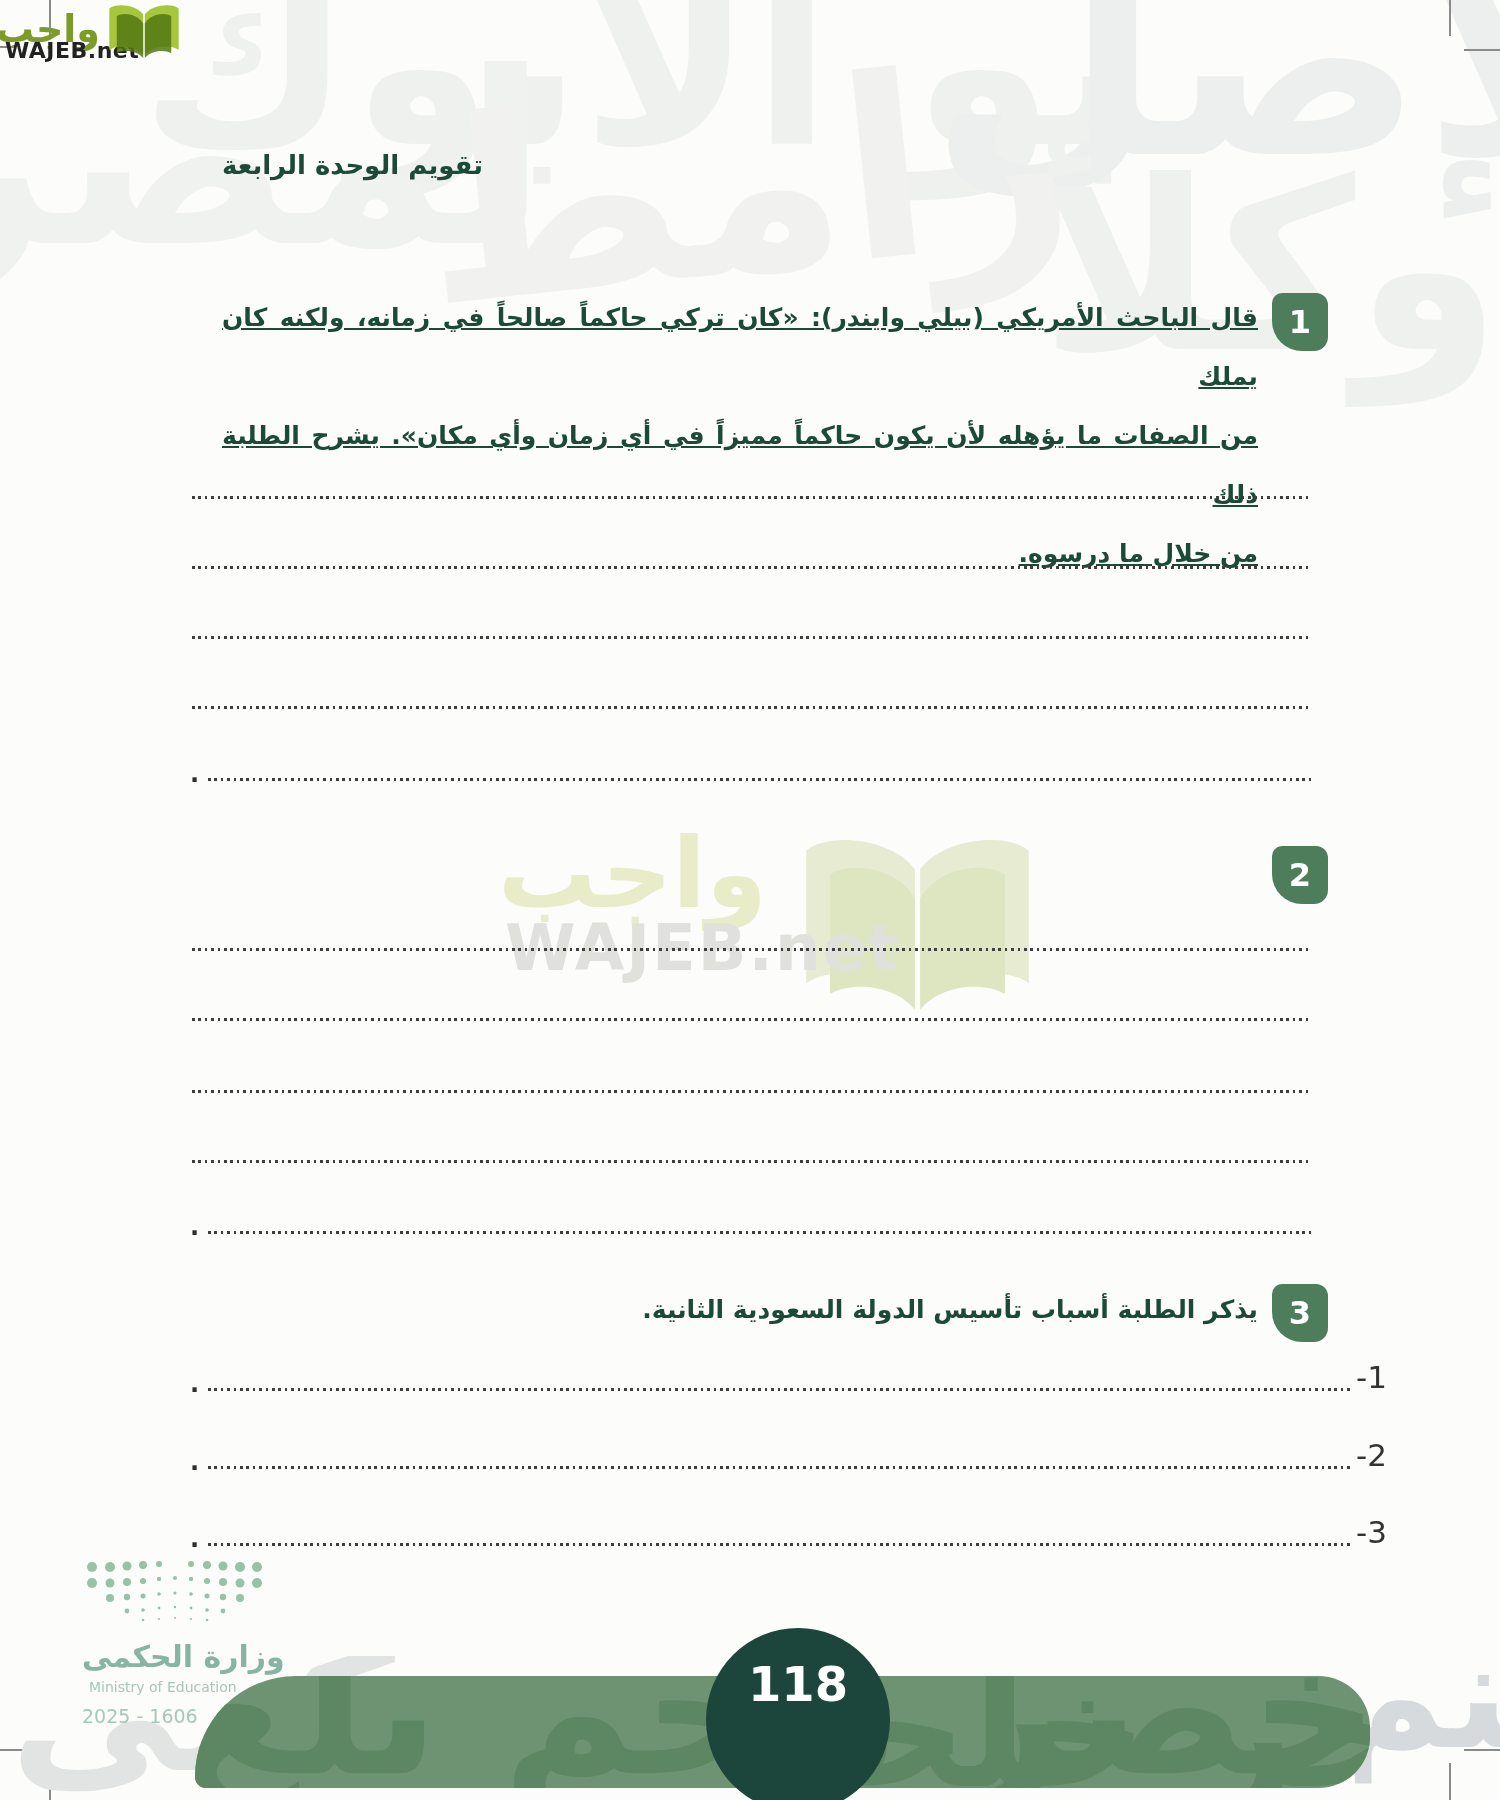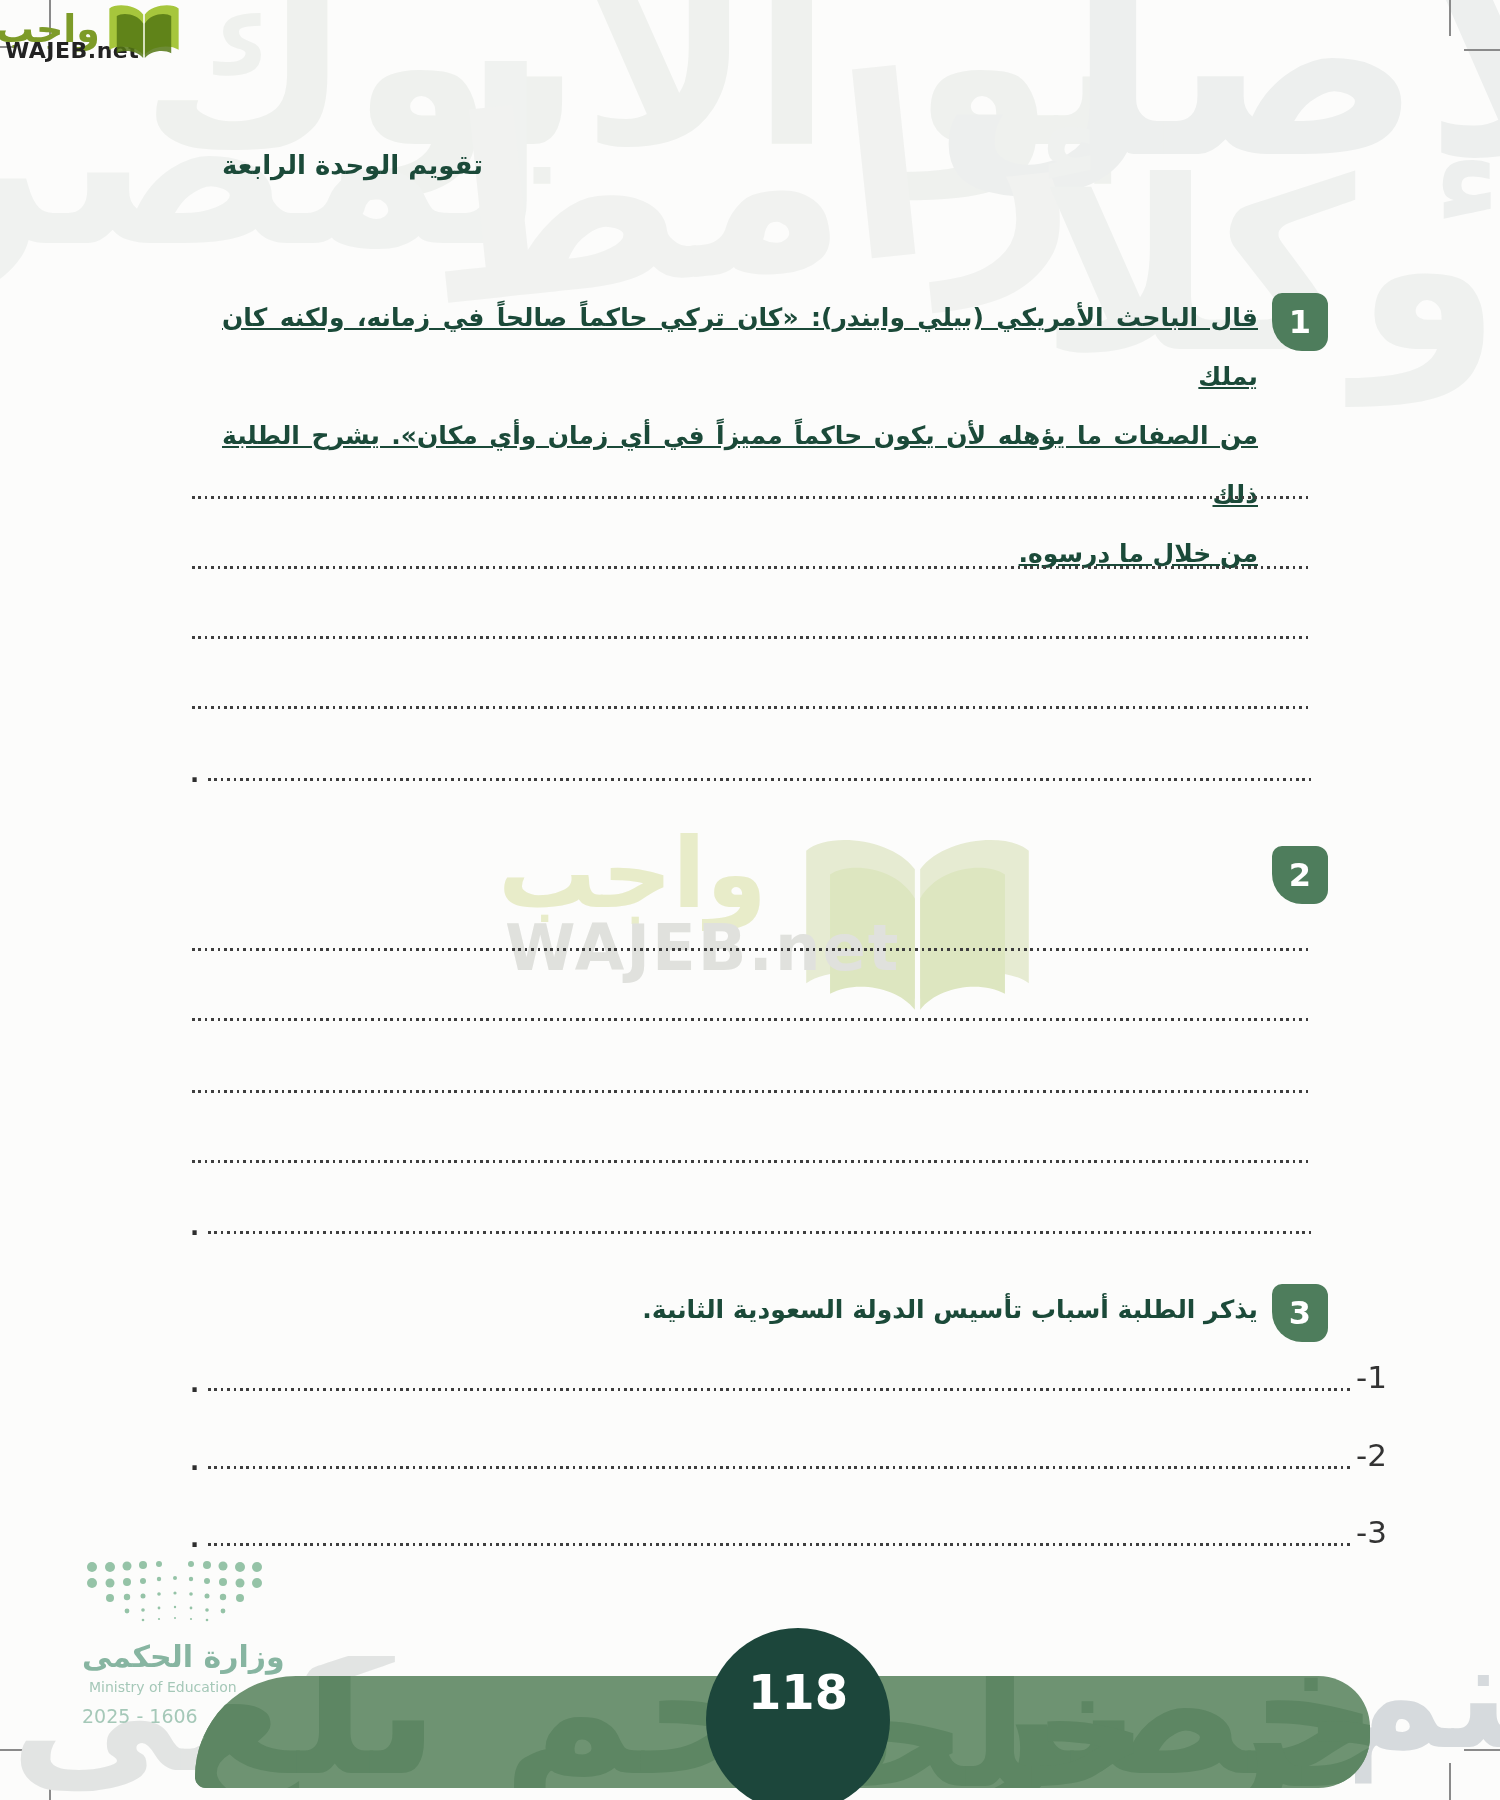--- a/index.html
+++ b/index.html
@@ -41,21 +41,21 @@
     color:#e0e1dd;z-index:1;line-height:1;letter-spacing:2px;}
   
   .band{position:absolute;left:195px;top:1676px;width:1175px;height:112px;
     background:#6e9372;border-radius:110px 56px 56px 12px;overflow:hidden;z-index:1;}
   .band-callig{position:absolute;color:#5d8663;font-weight:bold;white-space:nowrap;
     line-height:1;direction:rtl;}
   .gray-callig{position:absolute;overflow:hidden;z-index:0;}
   .gray-callig span{position:absolute;font-weight:bold;white-space:nowrap;line-height:1;direction:rtl;}
   .page-circle{position:absolute;left:706px;top:1628px;width:184px;height:184px;
     background:#1c463b;border-radius:50%;z-index:3;text-align:center;}
-  .page-number{display:inline-block;margin-top:36px;font-size:48px;font-weight:bold;color:#ffffff;}
+  .page-number{display:inline-block;margin-top:28px;font-size:48px;font-weight:bold;color:#ffffff;}
   .ministry-ar{position:absolute;left:82px;top:1640px;font-size:30px;font-weight:bold;
     color:#87b5a1;direction:rtl;z-index:2;line-height:1.1;}
   .ministry-en{position:absolute;left:89px;top:1680px;font-size:14px;color:#a5c8b8;z-index:2;line-height:1.1;}
   .ministry-year{position:absolute;left:82px;top:1706px;font-size:19px;color:#a5c8b8;z-index:2;line-height:1.1;}
 </style>
 </head>
 <body>
 
 <div class="page">
 

